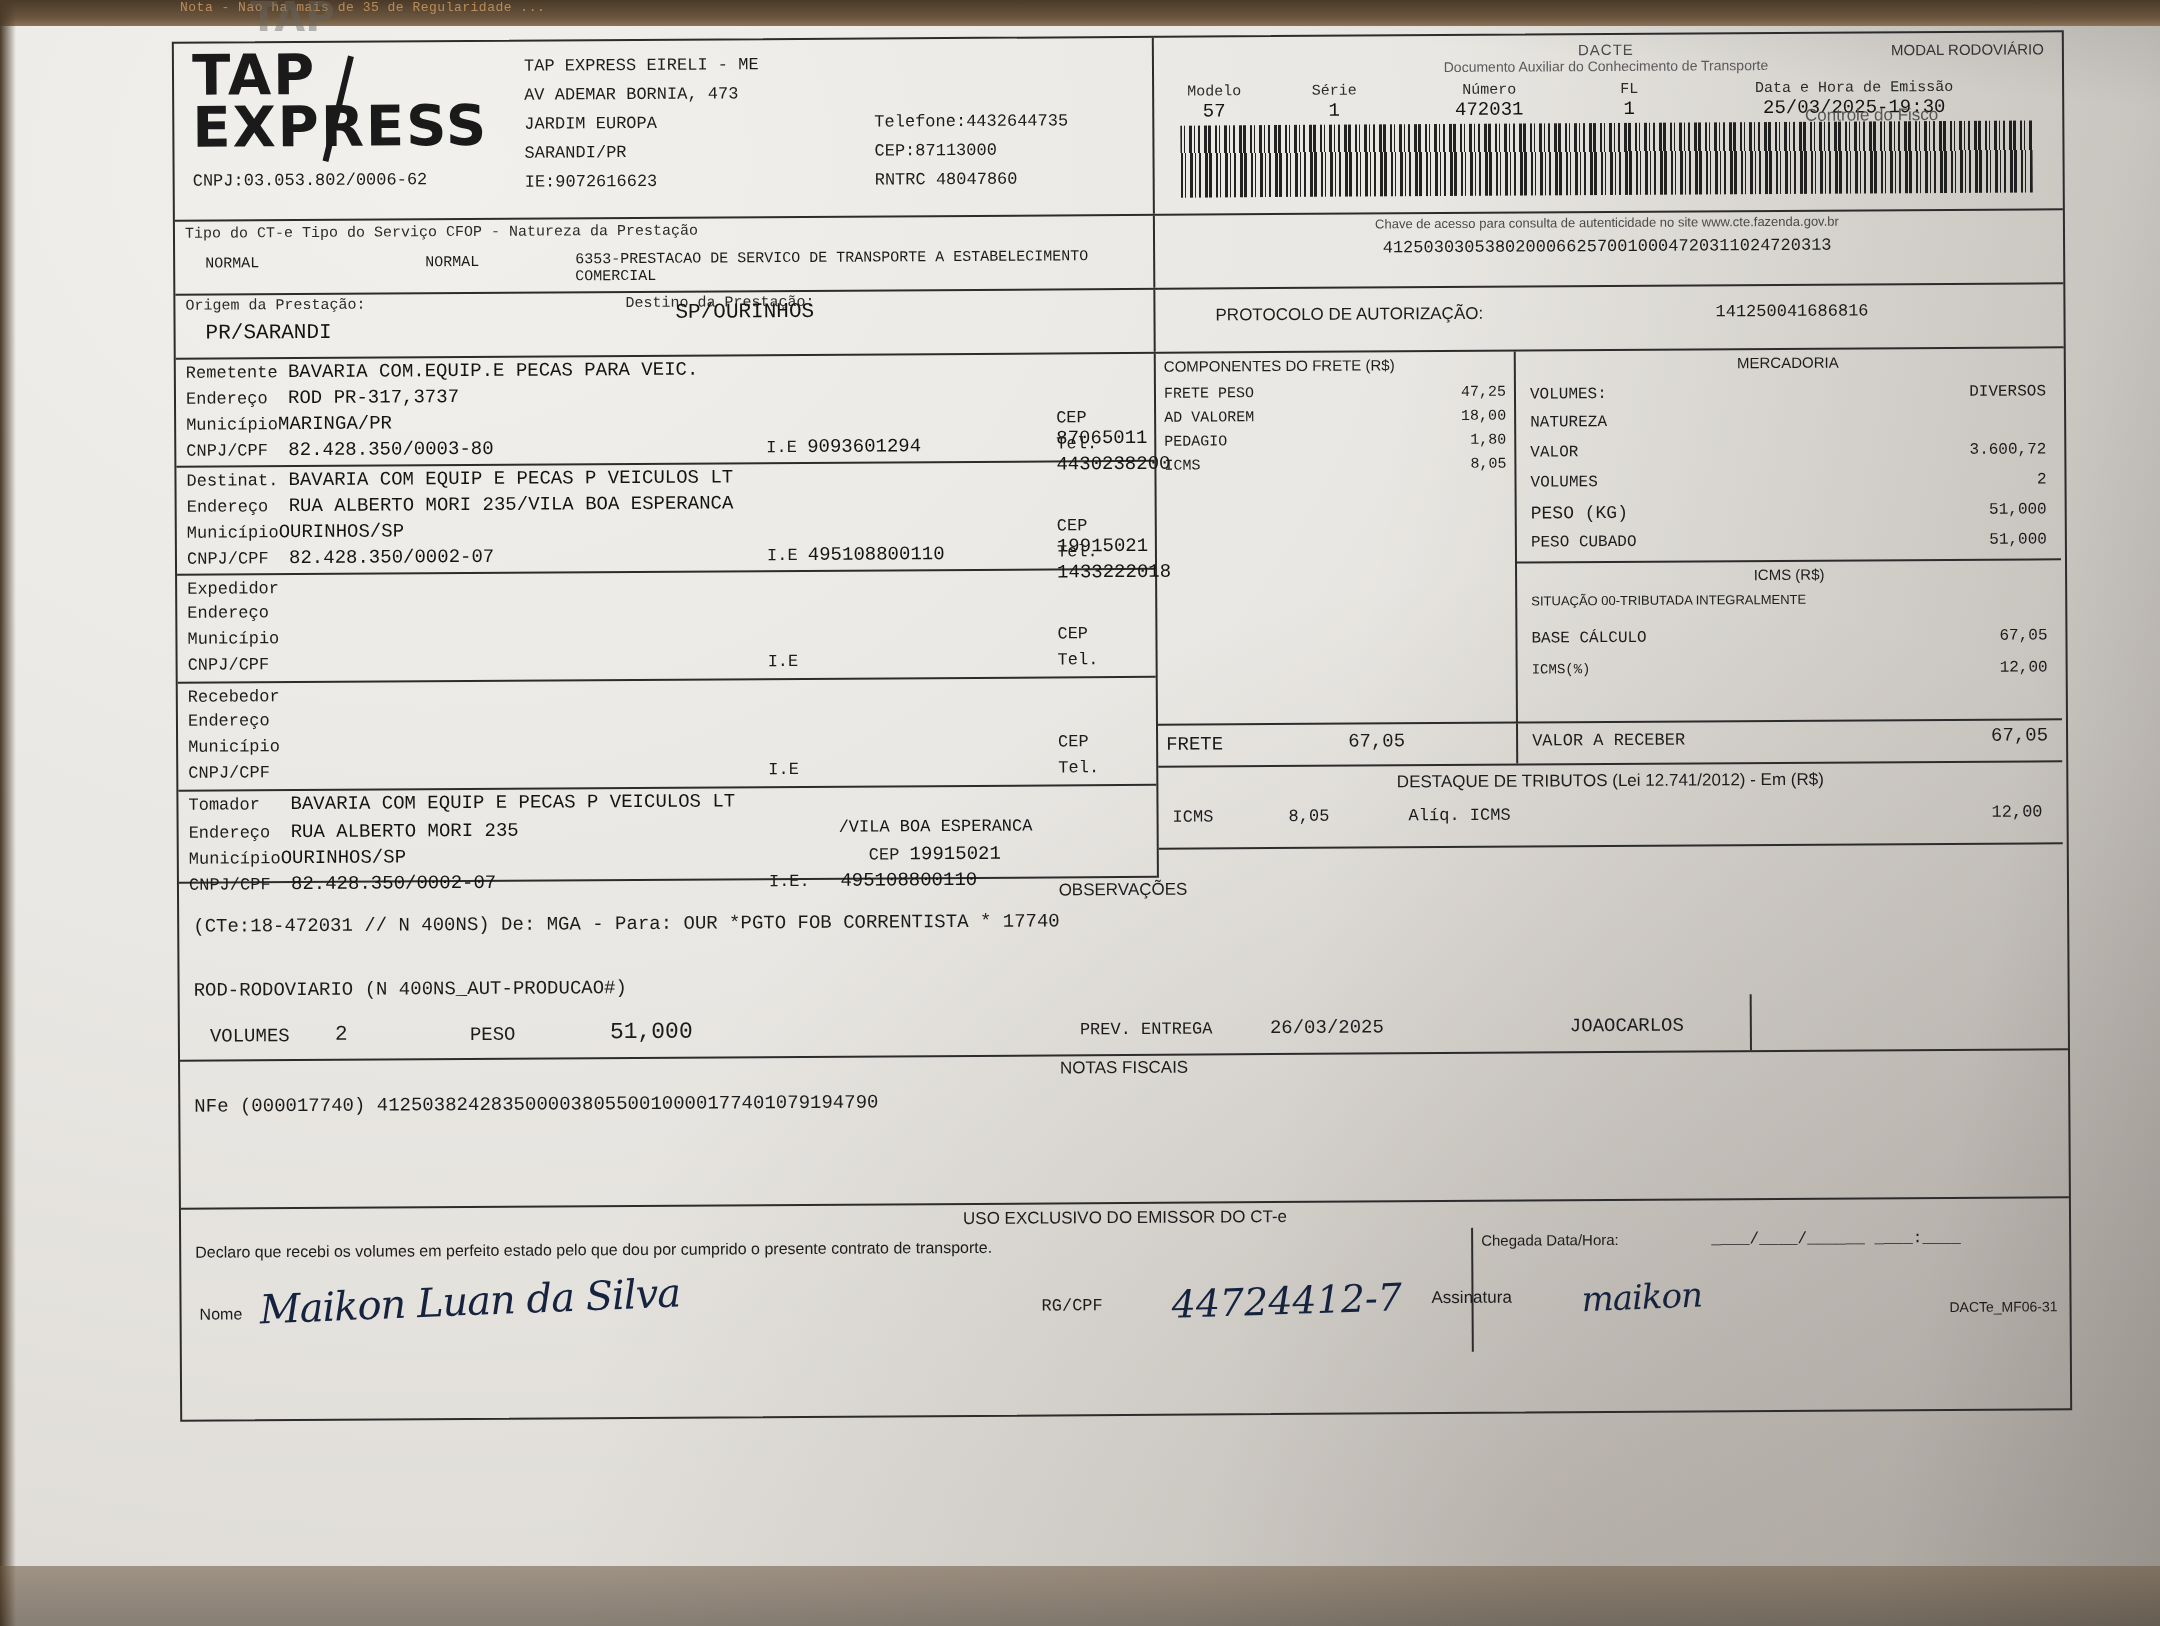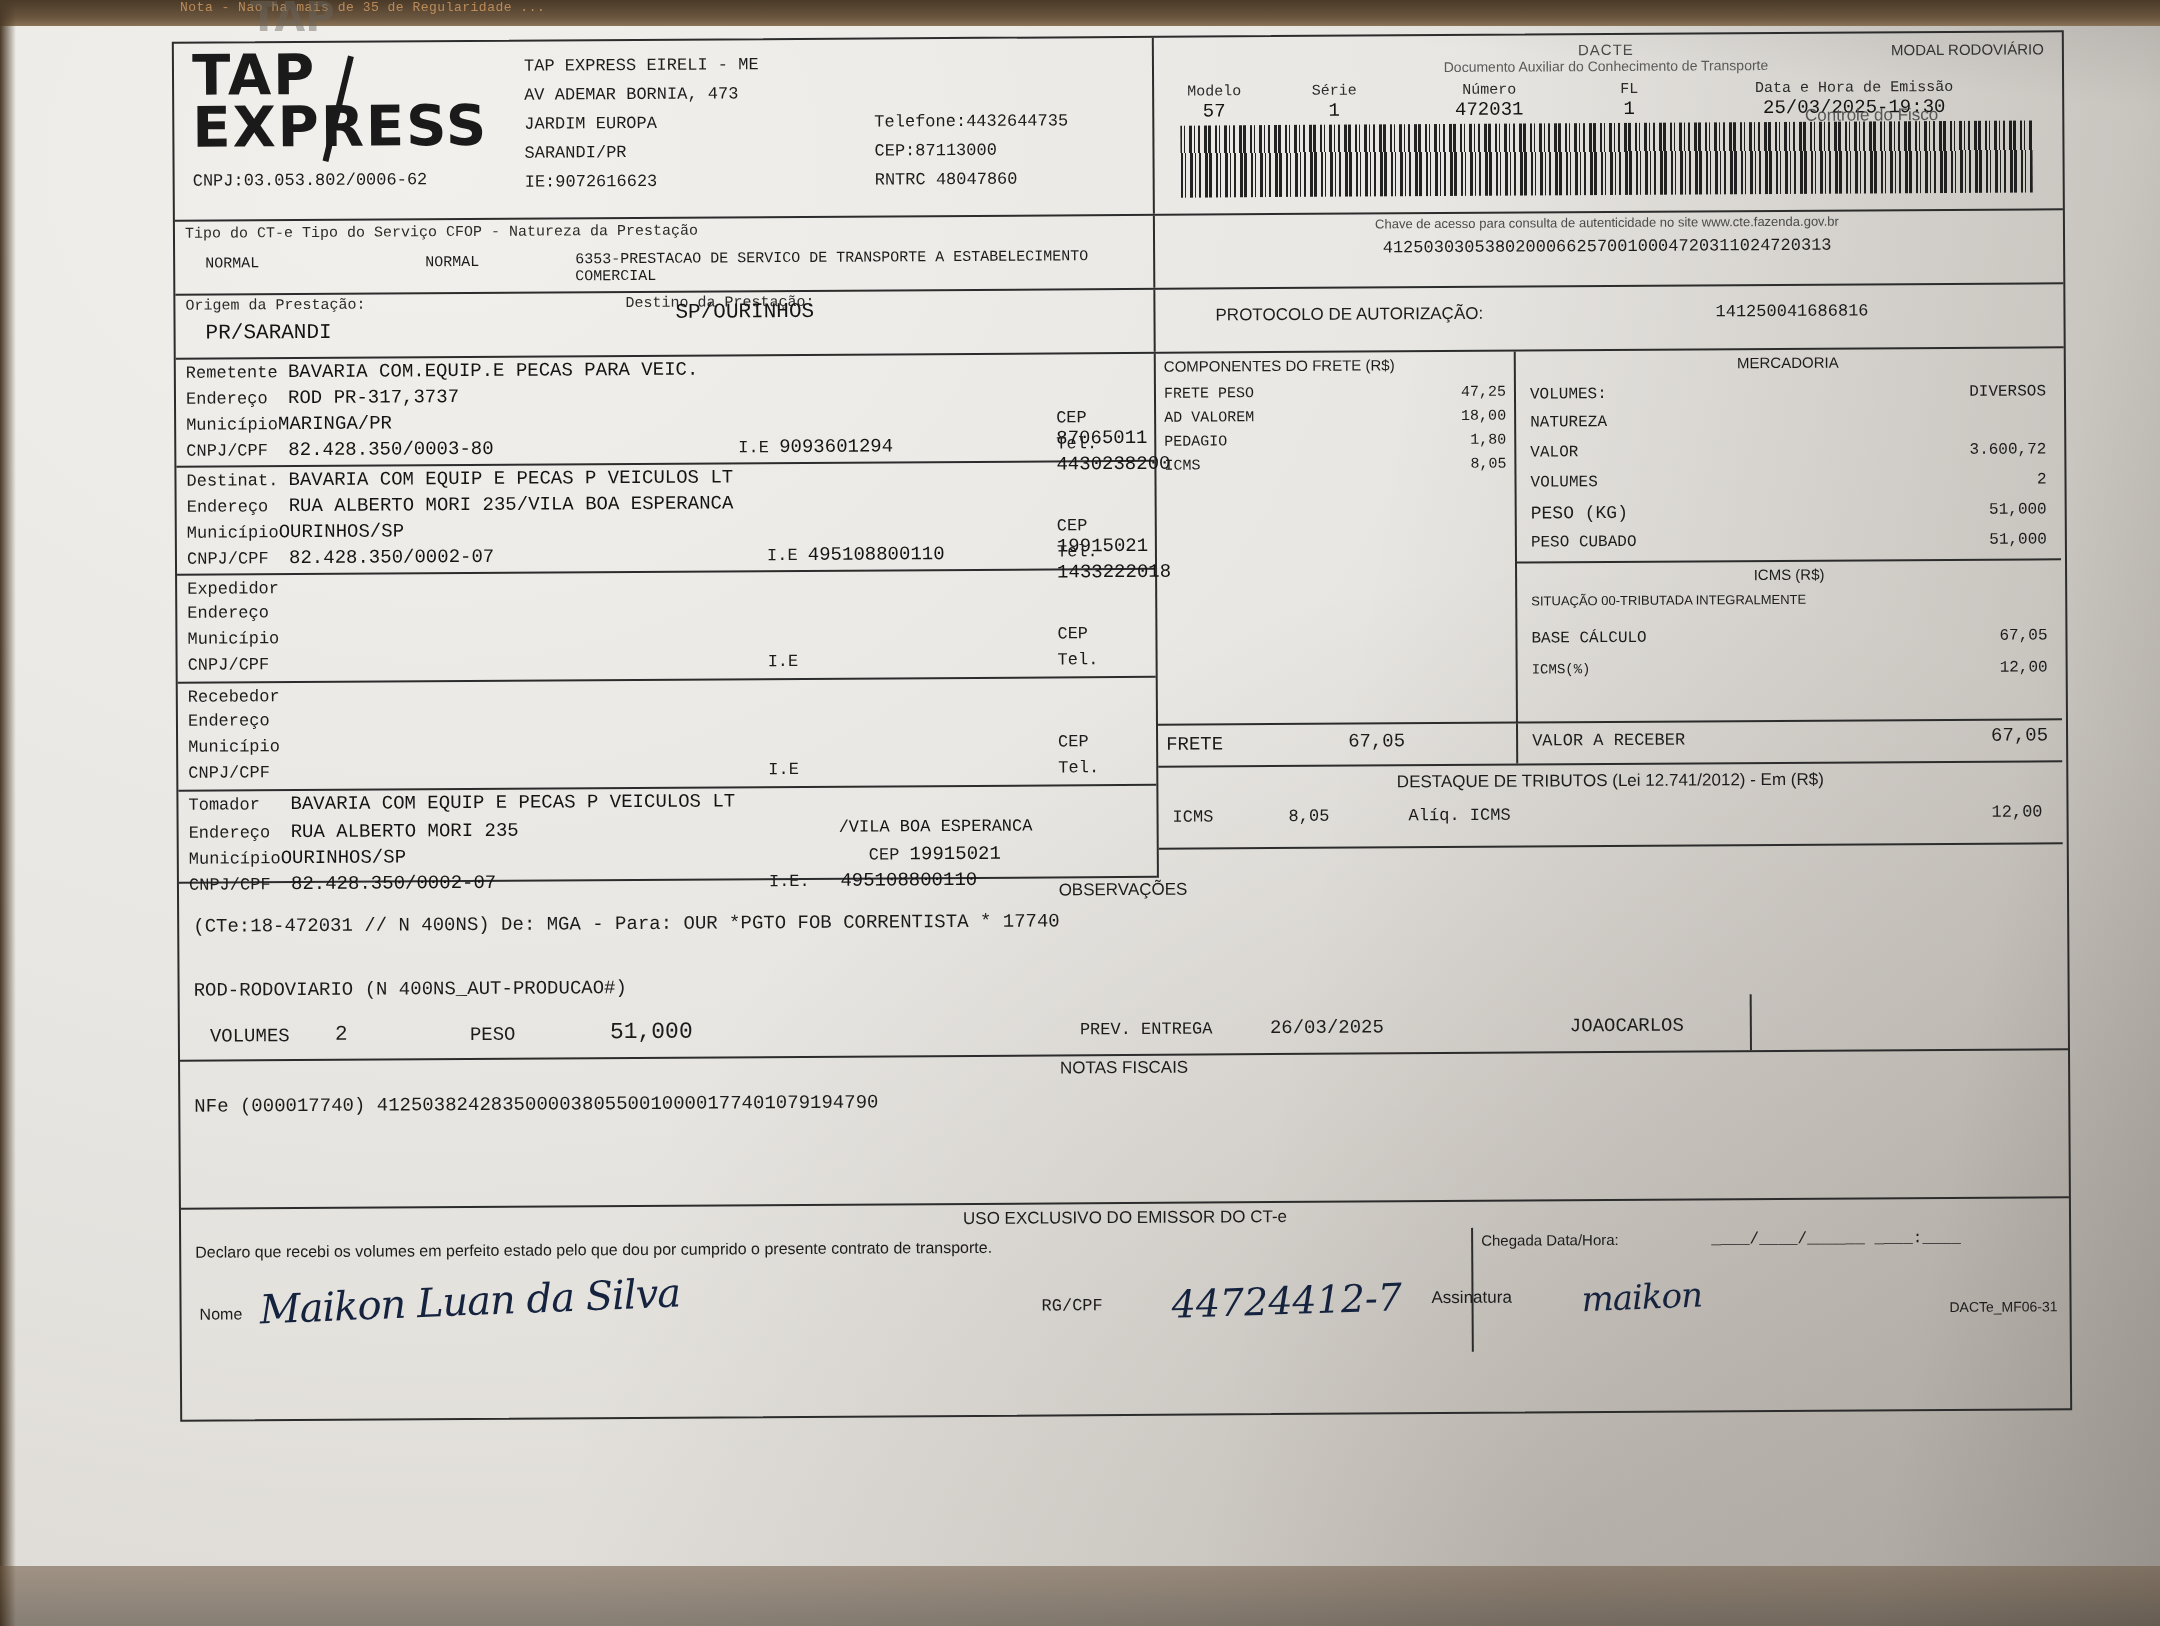--- a/index.html
+++ b/index.html
@@ -248,21 +248,21 @@
 
   <div class="row">
 
     <div class="cell bdr-r" style="width:980px;">
 
       <div class="cell bdr-b" style="height:108px;">
         <div class="mono" style="position:absolute; left:10px; top:2px; font-size:17px;"><span>Remetente</span> <span class="val">BAVARIA COM.EQUIP.E PECAS PARA VEIC.</span></div>
         <div class="mono" style="position:absolute; left:10px; top:28px; font-size:17px;"><span>Endereço</span> &nbsp;<span class="val">ROD PR-317,3737</span></div>
         <div class="mono" style="position:absolute; left:10px; top:54px; font-size:17px;"><span>Município</span><span class="val">MARINGA/PR</span></div>
         <div class="mono" style="position:absolute; left:10px; top:80px; font-size:17px;"><span>CNPJ/CPF</span> &nbsp;<span class="val">82.428.350/0003-80</span></div>
-        <div class="mono" style="position:absolute; left:562px; top:80px; font-size:17px;"><span>I.E</span> <span class="val">9093601294</span></div>
+        <div class="mono" style="position:absolute; left:590px; top:80px; font-size:17px;"><span>I.E</span> <span class="val">9093601294</span></div>
         <div class="mono" style="position:absolute; left:880px; top:54px; font-size:17px;"><span>CEP</span> <span class="val">87065011</span></div>
         <div class="mono" style="position:absolute; left:880px; top:80px; font-size:17px;"><span>Tel.</span> <span class="val">4430238200</span></div>
       </div>
 
       <div class="cell bdr-b" style="height:108px;">
         <div class="mono" style="position:absolute; left:10px; top:2px; font-size:17px;"><span>Destinat.</span> <span class="val">BAVARIA  COM EQUIP E PECAS P VEICULOS LT</span></div>
         <div class="mono" style="position:absolute; left:10px; top:28px; font-size:17px;"><span>Endereço</span> &nbsp;<span class="val">RUA ALBERTO MORI 235/VILA BOA ESPERANCA</span></div>
         <div class="mono" style="position:absolute; left:10px; top:54px; font-size:17px;"><span>Município</span><span class="val">OURINHOS/SP</span></div>
         <div class="mono" style="position:absolute; left:10px; top:80px; font-size:17px;"><span>CNPJ/CPF</span> &nbsp;<span class="val">82.428.350/0002-07</span></div>
         <div class="mono" style="position:absolute; left:590px; top:80px; font-size:17px;"><span>I.E</span> <span class="val">495108800110</span></div>

